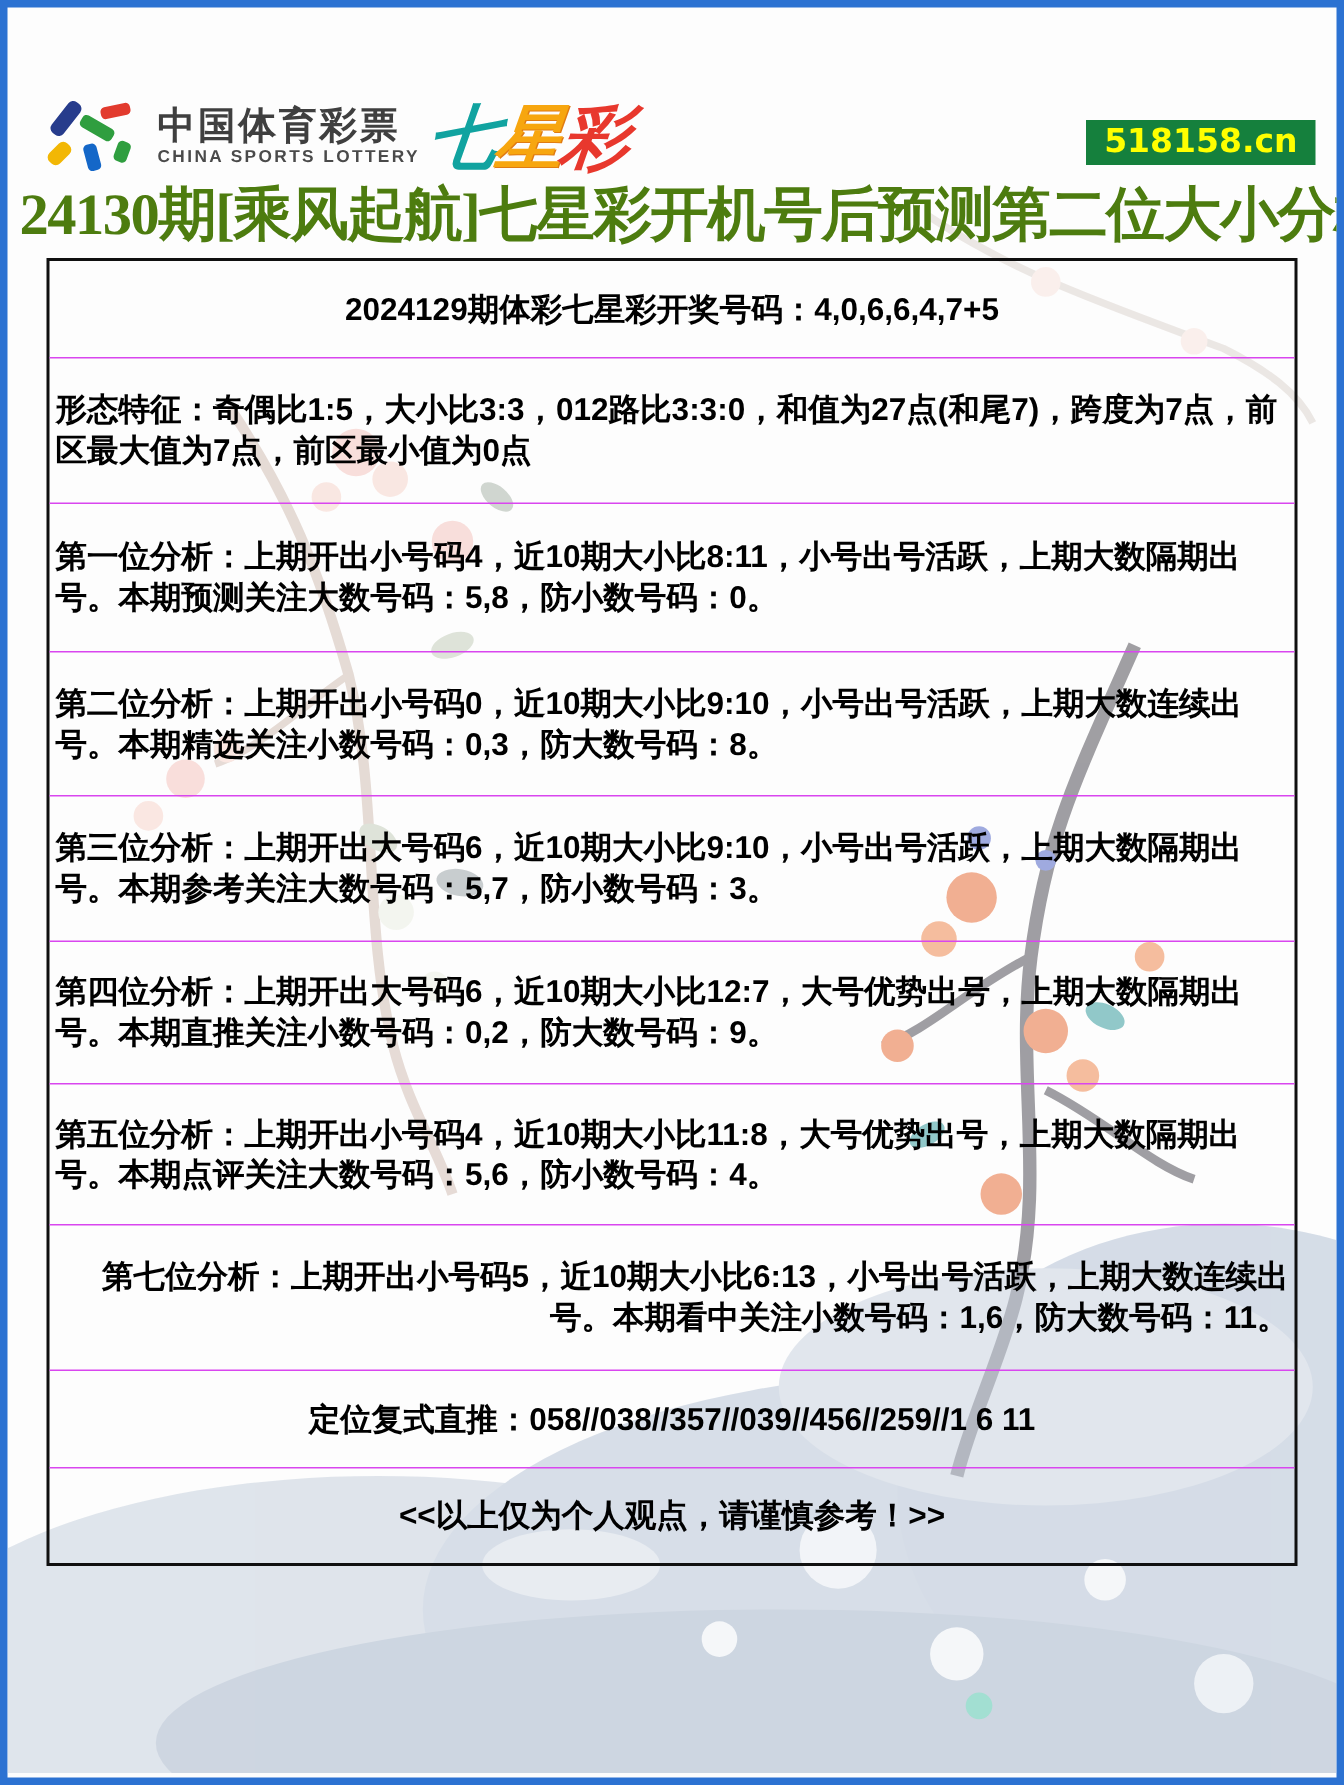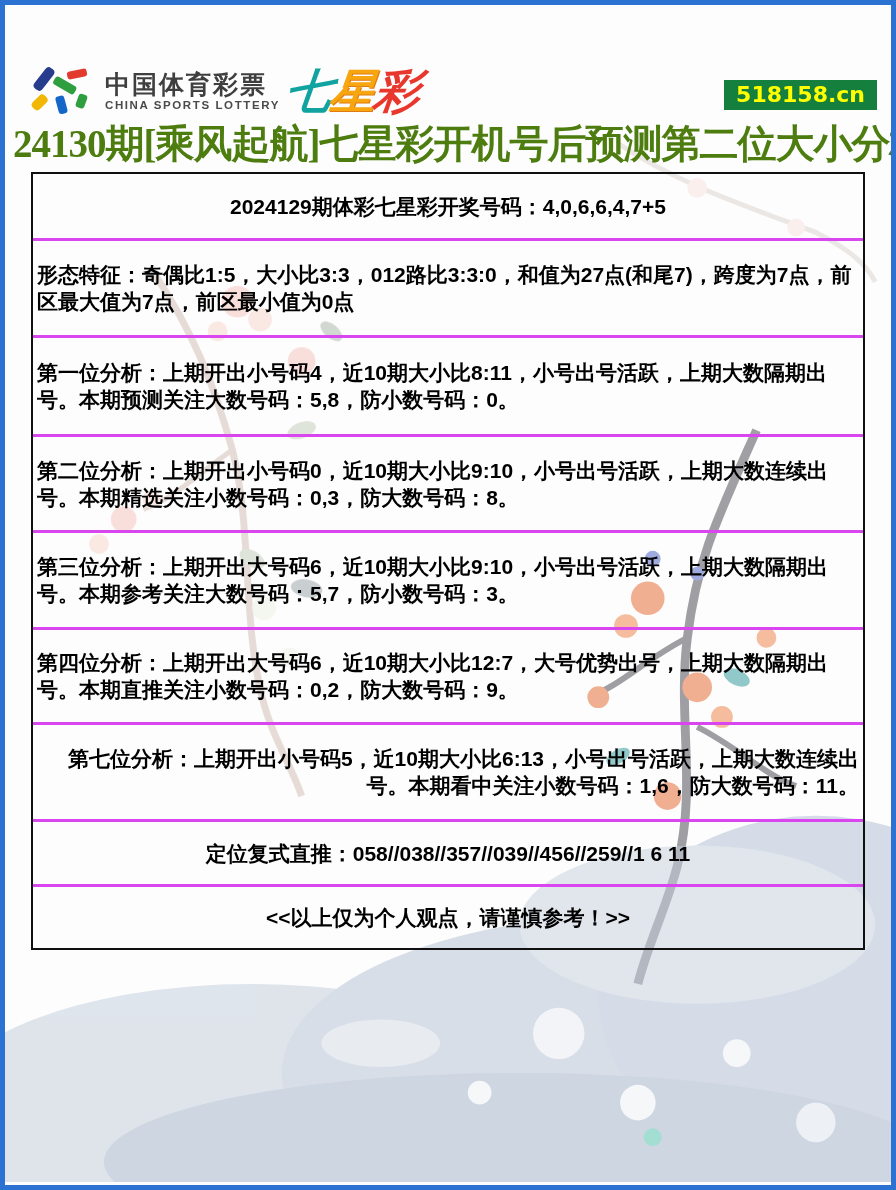--- a/index.html
+++ b/index.html
@@ -82,21 +82,21 @@
 
   
   .board {
     margin: 6px 26px 0;
     border: 2px solid #101010;
     background: transparent;
   }
   .row {
     display: flex;
     align-items: center;
-    border-top: 3px solid #d946ef;
+    border-top: 1px solid #d946ef;
     font-weight: 700;
     font-size: 21px;
     line-height: 27px;
     color: #000;
     padding: 0 4px;
     font-family: "Liberation Sans", sans-serif;
   }
   .row:first-child { border-top: none; }
   .row.center { justify-content: center; text-align: center; }
   .r1  { height: 64px; }
@@ -201,19 +201,20 @@
 
     <div class="page-title">24130期[乘风起航]七星彩开机号后预测第二位大小分析</div>
 
     <div class="board">
       <div class="row r1 center">2024129期体彩七星彩开奖号码：4,0,6,6,4,7+5</div>
       <div class="row r2">形态特征：奇偶比1:5，大小比3:3，012路比3:3:0，和值为27点(和尾7)，跨度为7点，前区最大值为7点，前区最小值为0点</div>
       <div class="row r4">第一位分析：上期开出小号码4，近10期大小比8:11，小号出号活跃，上期大数隔期出号。本期预测关注大数号码：5,8，防小数号码：0。</div>
       <div class="row r5">第二位分析：上期开出小号码0，近10期大小比9:10，小号出号活跃，上期大数连续出号。本期精选关注小数号码：0,3，防大数号码：8。</div>
       <div class="row r6">第三位分析：上期开出大号码6，近10期大小比9:10，小号出号活跃，上期大数隔期出号。本期参考关注大数号码：5,7，防小数号码：3。</div>
       <div class="row r7">第四位分析：上期开出大号码6，近10期大小比12:7，大号优势出号，上期大数隔期出号。本期直推关注小数号码：0,2，防大数号码：9。</div>
+      <div class="row r8">第五位分析：上期开出小号码4，近10期大小比11:8，大号优势出号，上期大数隔期出号。本期点评关注大数号码：5,6，防小数号码：4。</div>
       <div class="row r10">第七位分析：上期开出小号码5，近10期大小比6:13，小号出号活跃，上期大数连续出号。本期看中关注小数号码：1,6，防大数号码：11。</div>
       <div class="row r11 center">定位复式直推：058//038//357//039//456//259//1 6 11</div>
       <div class="row r12 center">&lt;&lt;以上仅为个人观点，请谨慎参考！&gt;&gt;</div>
     </div>
 
   </div>
 </div>
 
 </body></html>

